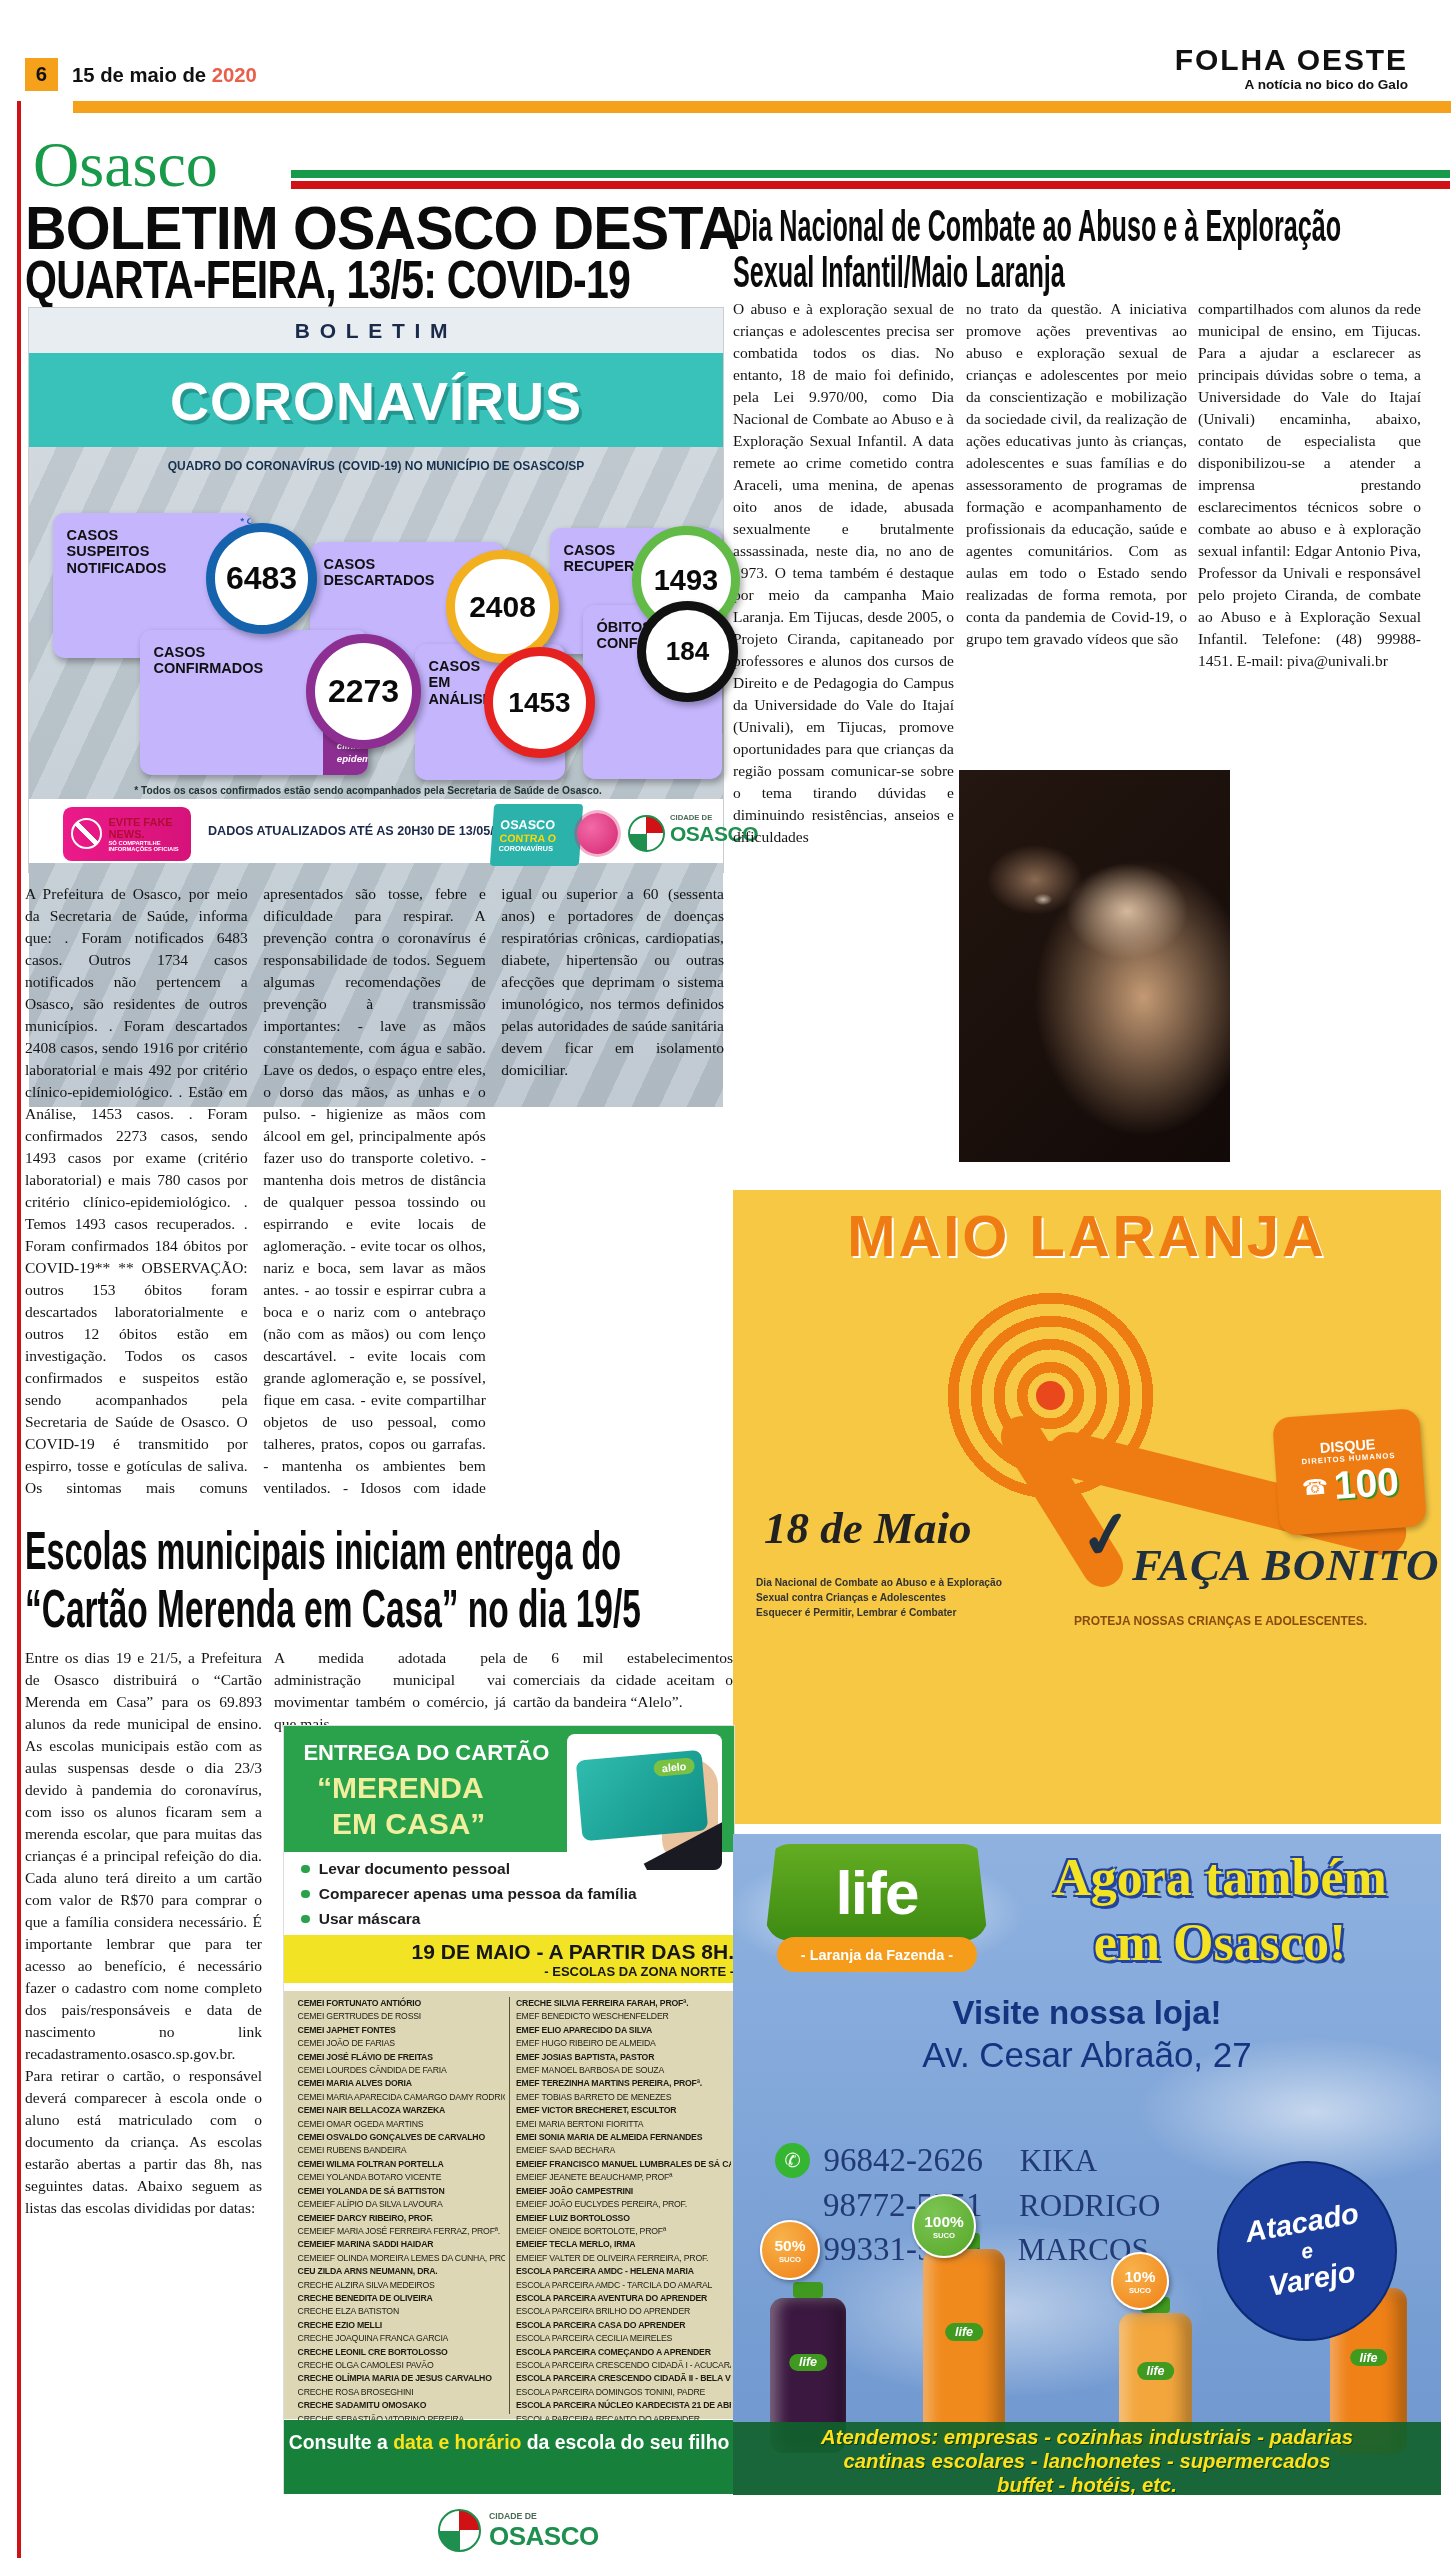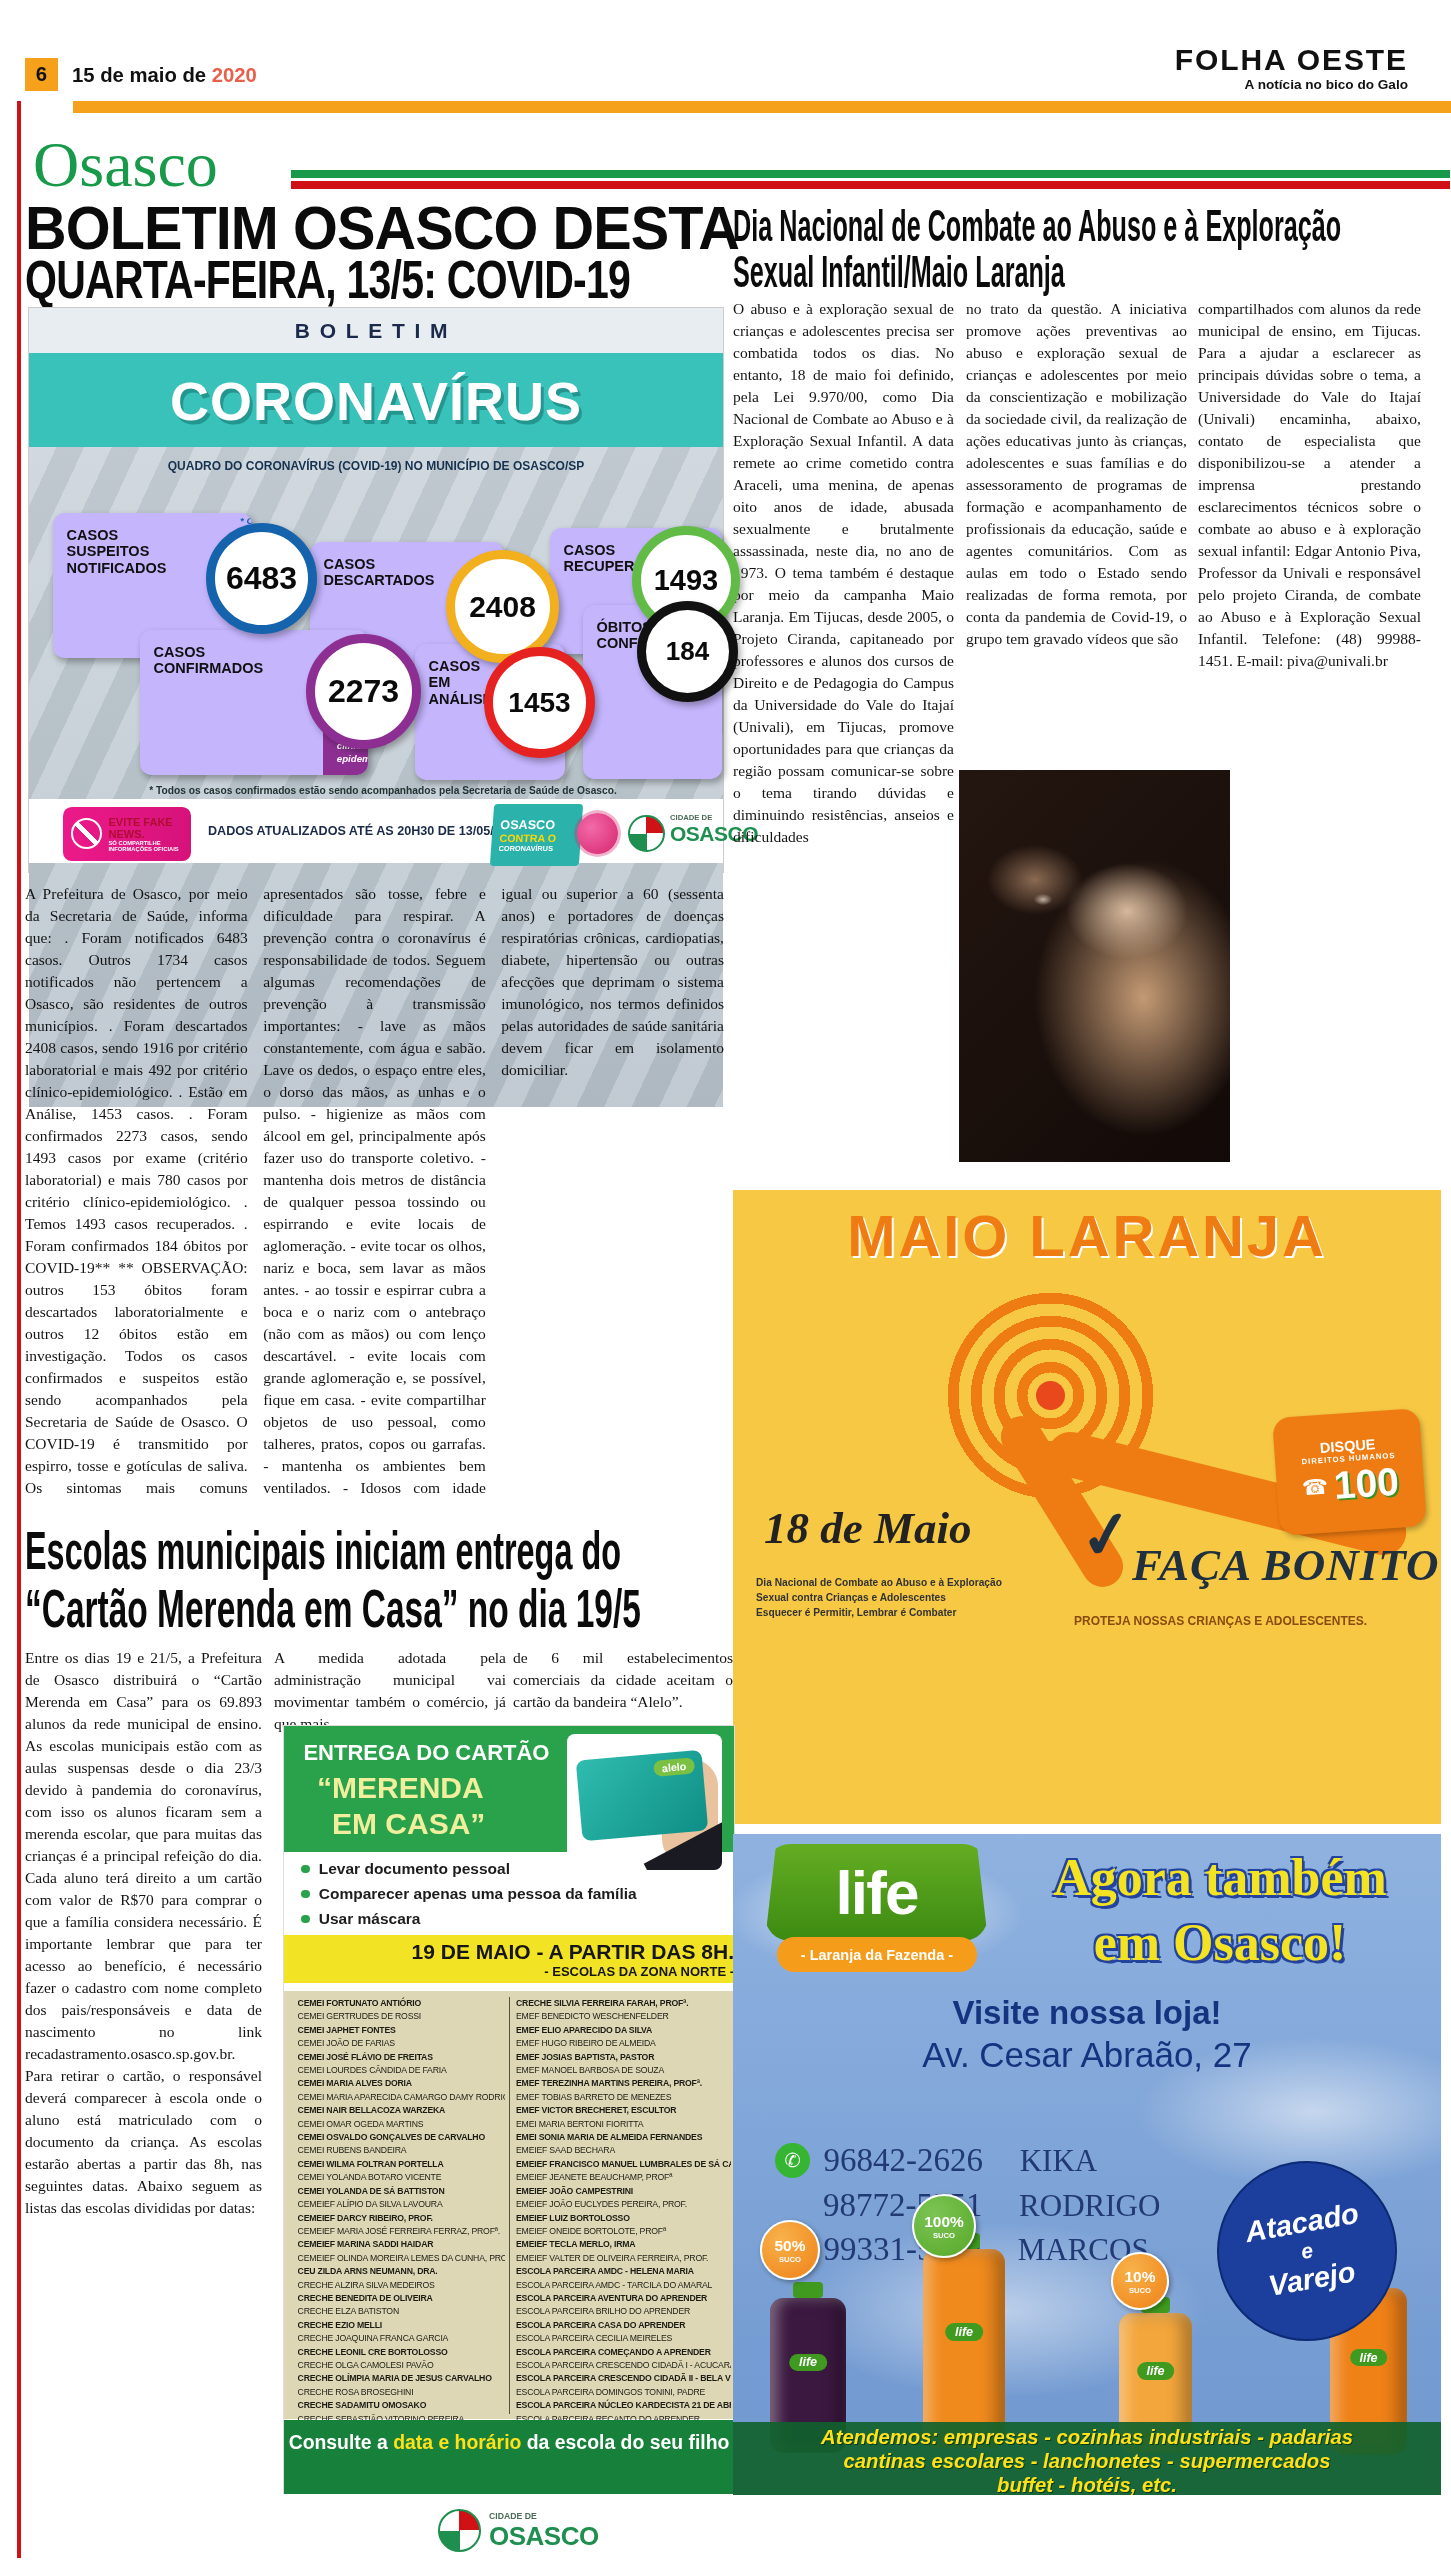--- a/index.html
+++ b/index.html
@@ -72,21 +72,21 @@
     <div class="abs" style="left:0;top:0;width:694px;height:45px;background:#e7edf1;display:flex;align-items:center;justify-content:center;">
       <span style="font-weight:900;font-size:21px;letter-spacing:9.7px;color:#1b2a4a;">BOLETIM</span>
     </div>
     <div class="abs" style="left:0;top:45px;width:694px;height:95px;background:#38c2ba;display:flex;align-items:center;justify-content:center;">
       <span style="font-weight:900;font-size:54px;color:#fff;letter-spacing:1px;text-shadow:2.9px 3.9px 0 rgba(0,70,66,.35);">CORONAVÍRUS</span>
     </div>
     <div class="abs" style="left:0;top:139px;width:694px;height:660px;height:660px;max-height:660px;height:660px;background:
       repeating-linear-gradient(115deg, rgba(255,255,255,.14) 0 25px, rgba(0,0,0,.05) 25px 50px),
       linear-gradient(#c9d3da,#b7c2cb);"></div>
     <div class="abs" style="left:0;top:151px;width:694px;text-align:center;font-weight:900;font-size:12px;color:#16324f;">QUADRO DO CORONAVÍRUS (COVID-19) NO MUNICÍPIO DE OSASCO/SP</div>
-    <div class="abs" style="left:15px;top:477px;width:678px;text-align:center;font-weight:800;font-size:10.2px;color:#233;">* Todos os casos confirmados estão sendo acompanhados pela Secretaria de Saúde de Osasco.</div>
+    <div class="abs" style="left:0;top:477px;width:678px;text-align:center;font-weight:800;font-size:10.2px;color:#233;">* Todos os casos confirmados estão sendo acompanhados pela Secretaria de Saúde de Osasco.</div>
 
     <div class="abs" style="left:0;top:491px;width:694px;height:64px;background:#fff;">
       <div class="abs" style="left:34px;top:7.7px;width:128px;height:54px;background:linear-gradient(90deg,#ec1a8a,#d6127a);border-radius:8.7px;display:flex;align-items:center;gap:6.8px;padding:0 7.7px;box-sizing:border-box;">
         <span style="width:27px;height:27px;border:2.9px solid #fff;border-radius:50%;flex:0 0 auto;background:linear-gradient(45deg,transparent 44%,#fff 44% 56%,transparent 56%);"></span>
         <span style="display:flex;flex-direction:column;">
           <span style="font-weight:900;font-size:11px;color:#b00d32;">EVITE FAKE NEWS.</span>
           <span style="font-weight:700;font-size:5.8px;color:#fff;">SÓ COMPARTILHE INFORMAÇÕES OFICIAIS</span>
         </span>
       </div>
       <div class="abs" style="left:179px;top:25px;width:310px;font-weight:900;font-size:12.6px;color:#1b2a4a;white-space:nowrap;">DADOS ATUALIZADOS ATÉ AS 20H30 DE 13/05/2020</div>

